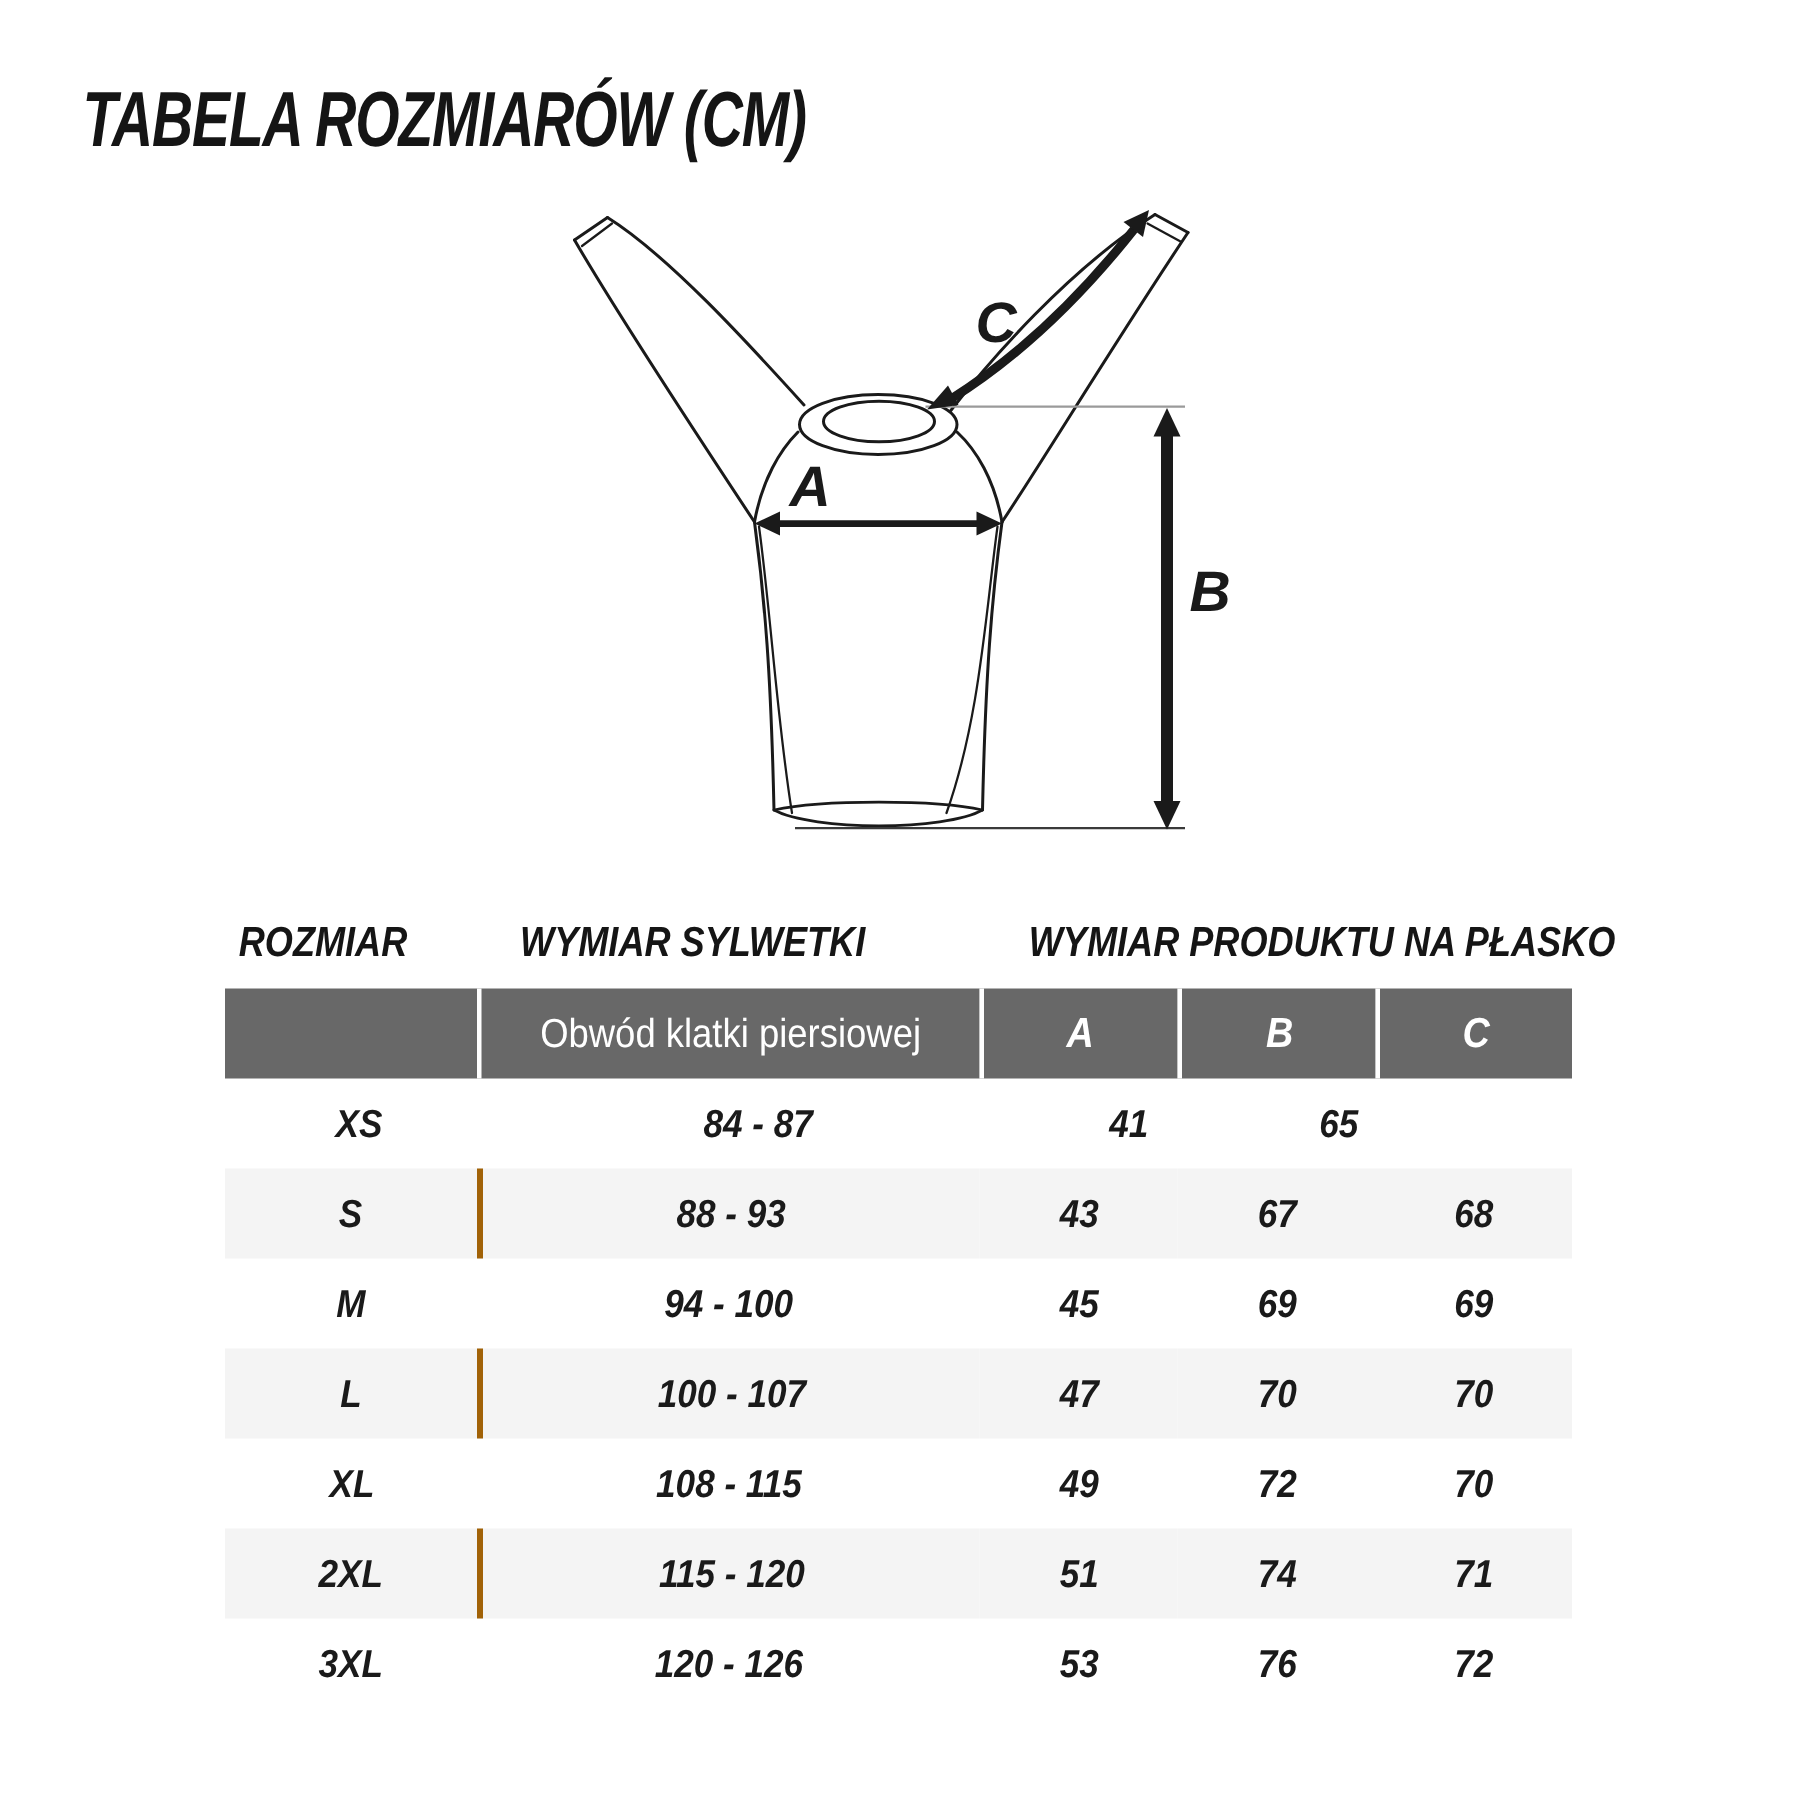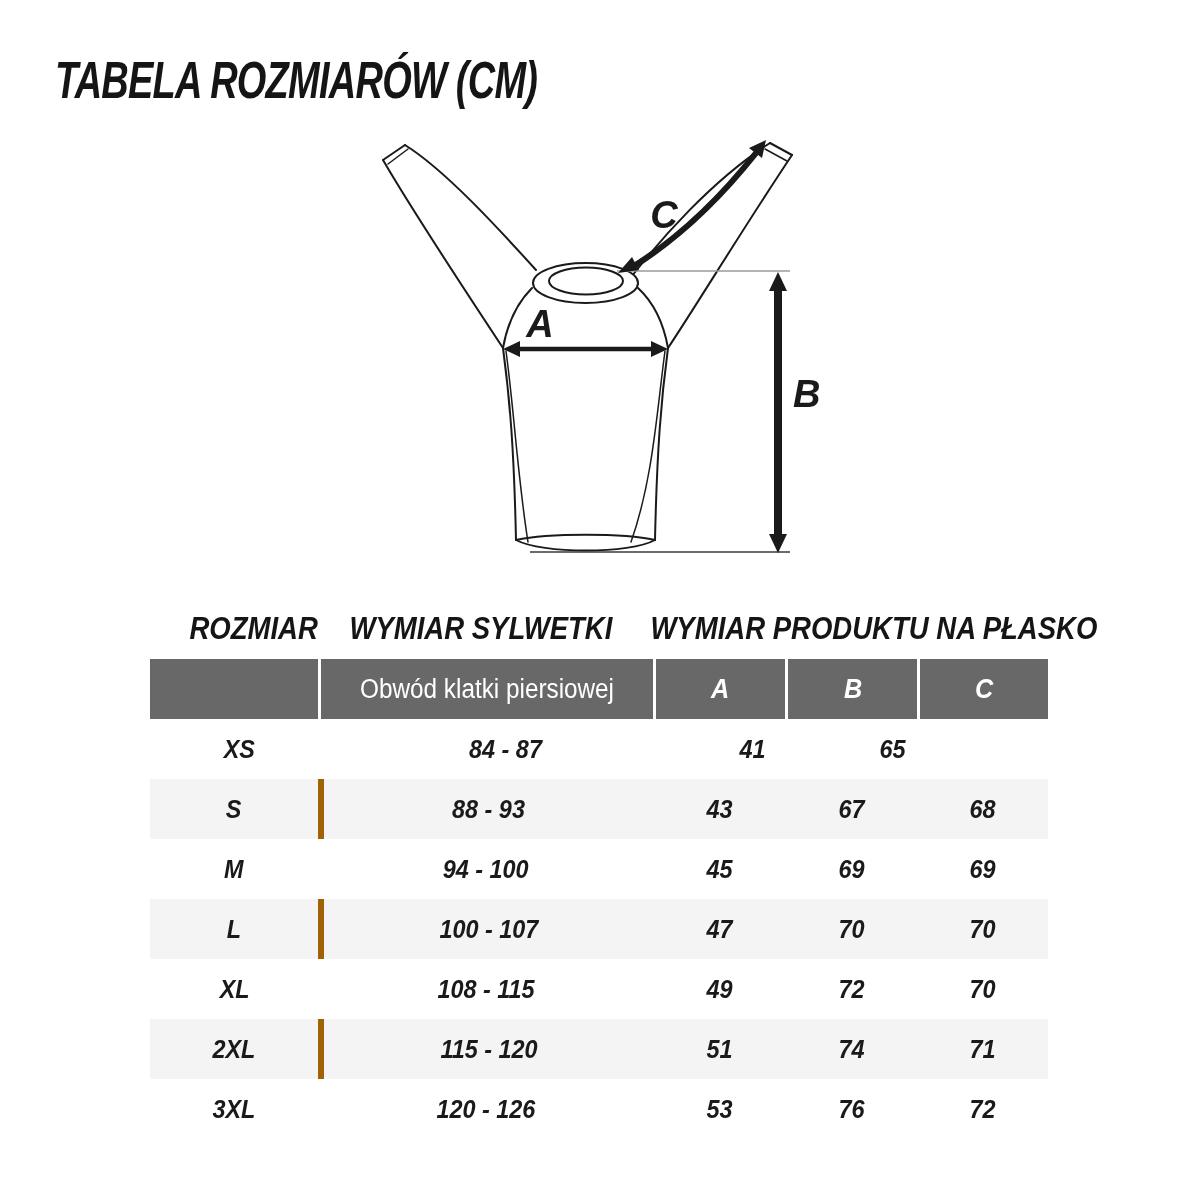--- a/index.html
+++ b/index.html
@@ -11,44 +11,44 @@
     position:absolute;left:55px;top:50px;
     font-size:52px;font-weight:bold;font-style:italic;letter-spacing:-1px;
     color:#151515;white-space:nowrap;
     transform:scaleX(0.73);transform-origin:left top;
   }
   .diagram{position:absolute;left:340px;top:110px;width:520px;height:480px;}
   .diagram svg{display:block;width:520px;height:480px;}
 
   .group-header{
     position:absolute;top:613px;height:30px;line-height:30px;
-    font-size:32px;font-weight:bold;font-style:italic;color:#151515;
-    text-align:right;white-space:nowrap;
+    font-size:28px;font-weight:bold;font-style:italic;color:#151515;
+    text-align:left;white-space:nowrap;
   }
   .gh1{left:150px;width:178px;}
   .gh2{left:328px;width:302px;}
-  .gh3{left:614px;width:418px;}
+  .gh3{left:654px;width:418px;}
   .group-header .cnd2{display:inline-block;transform:scaleX(0.86);}
 
   .size-table{position:absolute;left:150px;top:659px;width:898px;}
   .trow{display:flex;height:60px;}
   .cell{
     box-sizing:border-box;display:flex;align-items:center;justify-content:center;
     font-size:26px;font-weight:bold;font-style:italic;color:#1a1a1a;
   }
   .c0{width:178px;}
   .c1{width:354px;}
   .c2{width:140px;}
   .c3{width:140px;}
   .c4{width:138px;}
   .trow.head .cell{background:#686868;color:#ffffff;font-size:28px;}
   .trow.head .c1,.trow.head .c2,.trow.head .c3,.trow.head .c4{border-left:3px solid #ffffff;}
   .trow.head .c1{font-style:normal;font-weight:normal;font-size:27px;}
   .trow.alt .cell{background:#f4f4f4;}
-  .trow.alt .c1{border-left:6px solid #a16207;}
+  .trow.alt .c1{border-left:4px solid #a16207;}
   .cnd{display:inline-block;transform:scaleX(0.9);white-space:nowrap;}
 </style>
 </head>
 <body>
 
 <div class="page">
 
   <div class="title">TABELA ROZMIARÓW (CM)</div>
 
   <div class="diagram">

